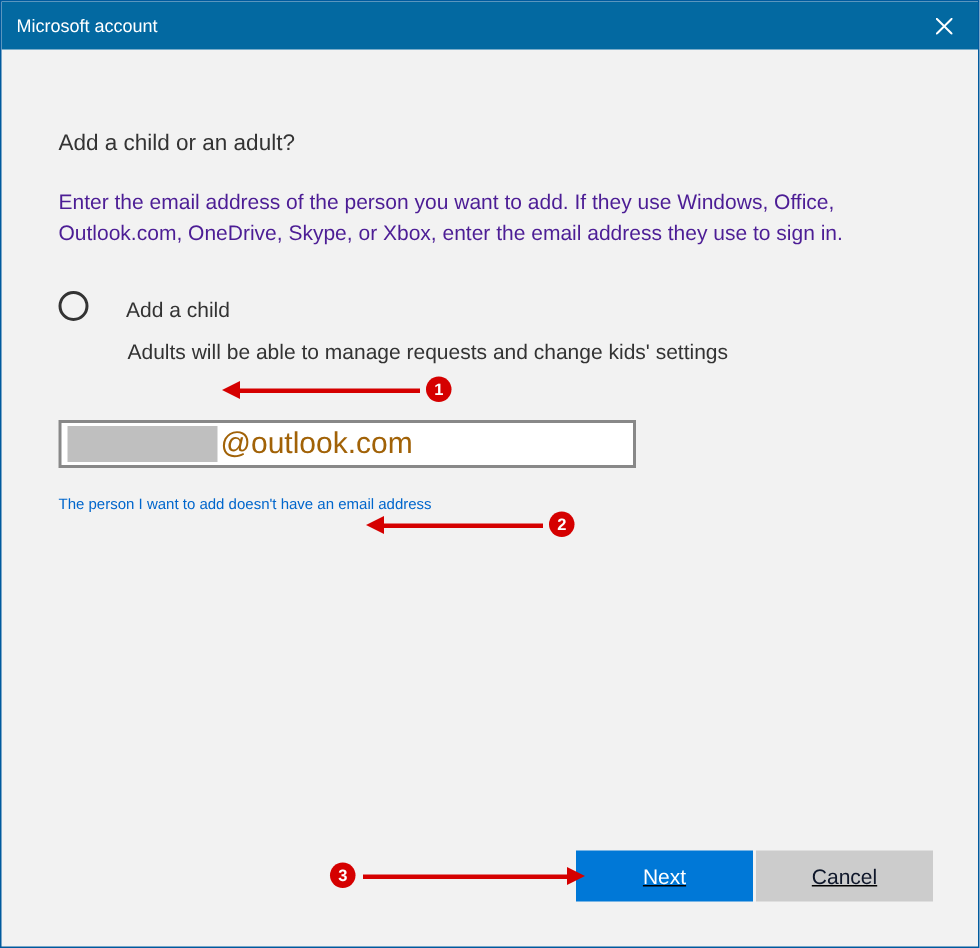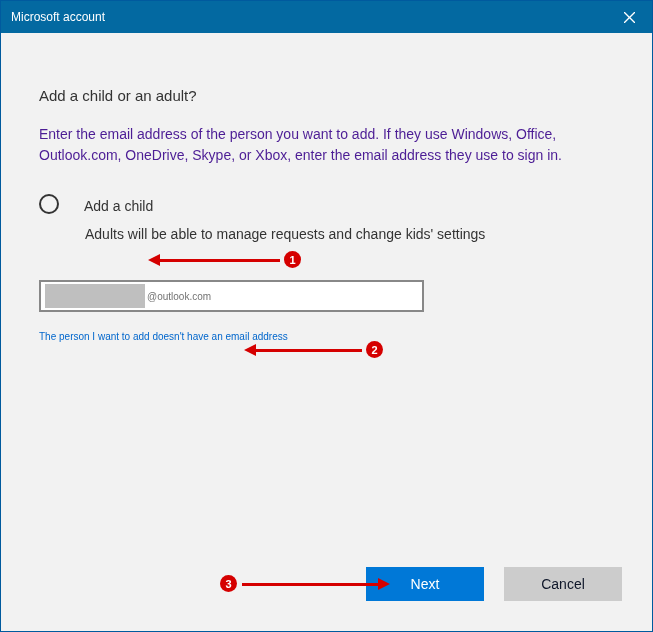--- a/index.html
+++ b/index.html
@@ -111,39 +111,40 @@
     }
     .email-redact {
       width: 100px;
       height: 24px;
       background: #bfbfbf;
       margin-left: 4px;
       margin-right: 2px;
       flex-shrink: 0;
     }
     .email-text {
-      font-size: 10px;
-      color: #737373;
+      font-size: 20px;
+      color: #a16207;
       border: none;
       outline: none;
       background: transparent;
       flex: 1;
     }
     .link {
       color: #0066cc;
       font-size: 10px;
       cursor: pointer;
       display: inline-block;
     }
     .footer {
       position: absolute;
       bottom: 30px;
       right: 30px;
       display: flex;
-      gap: 20px;
+      gap: 2px;
+      text-decoration: underline;
     }
     .btn {
       width: 118px;
       height: 34px;
       border: none;
       font-size: 14px;
       cursor: pointer;
       display: flex;
       align-items: center;
       justify-content: center;

